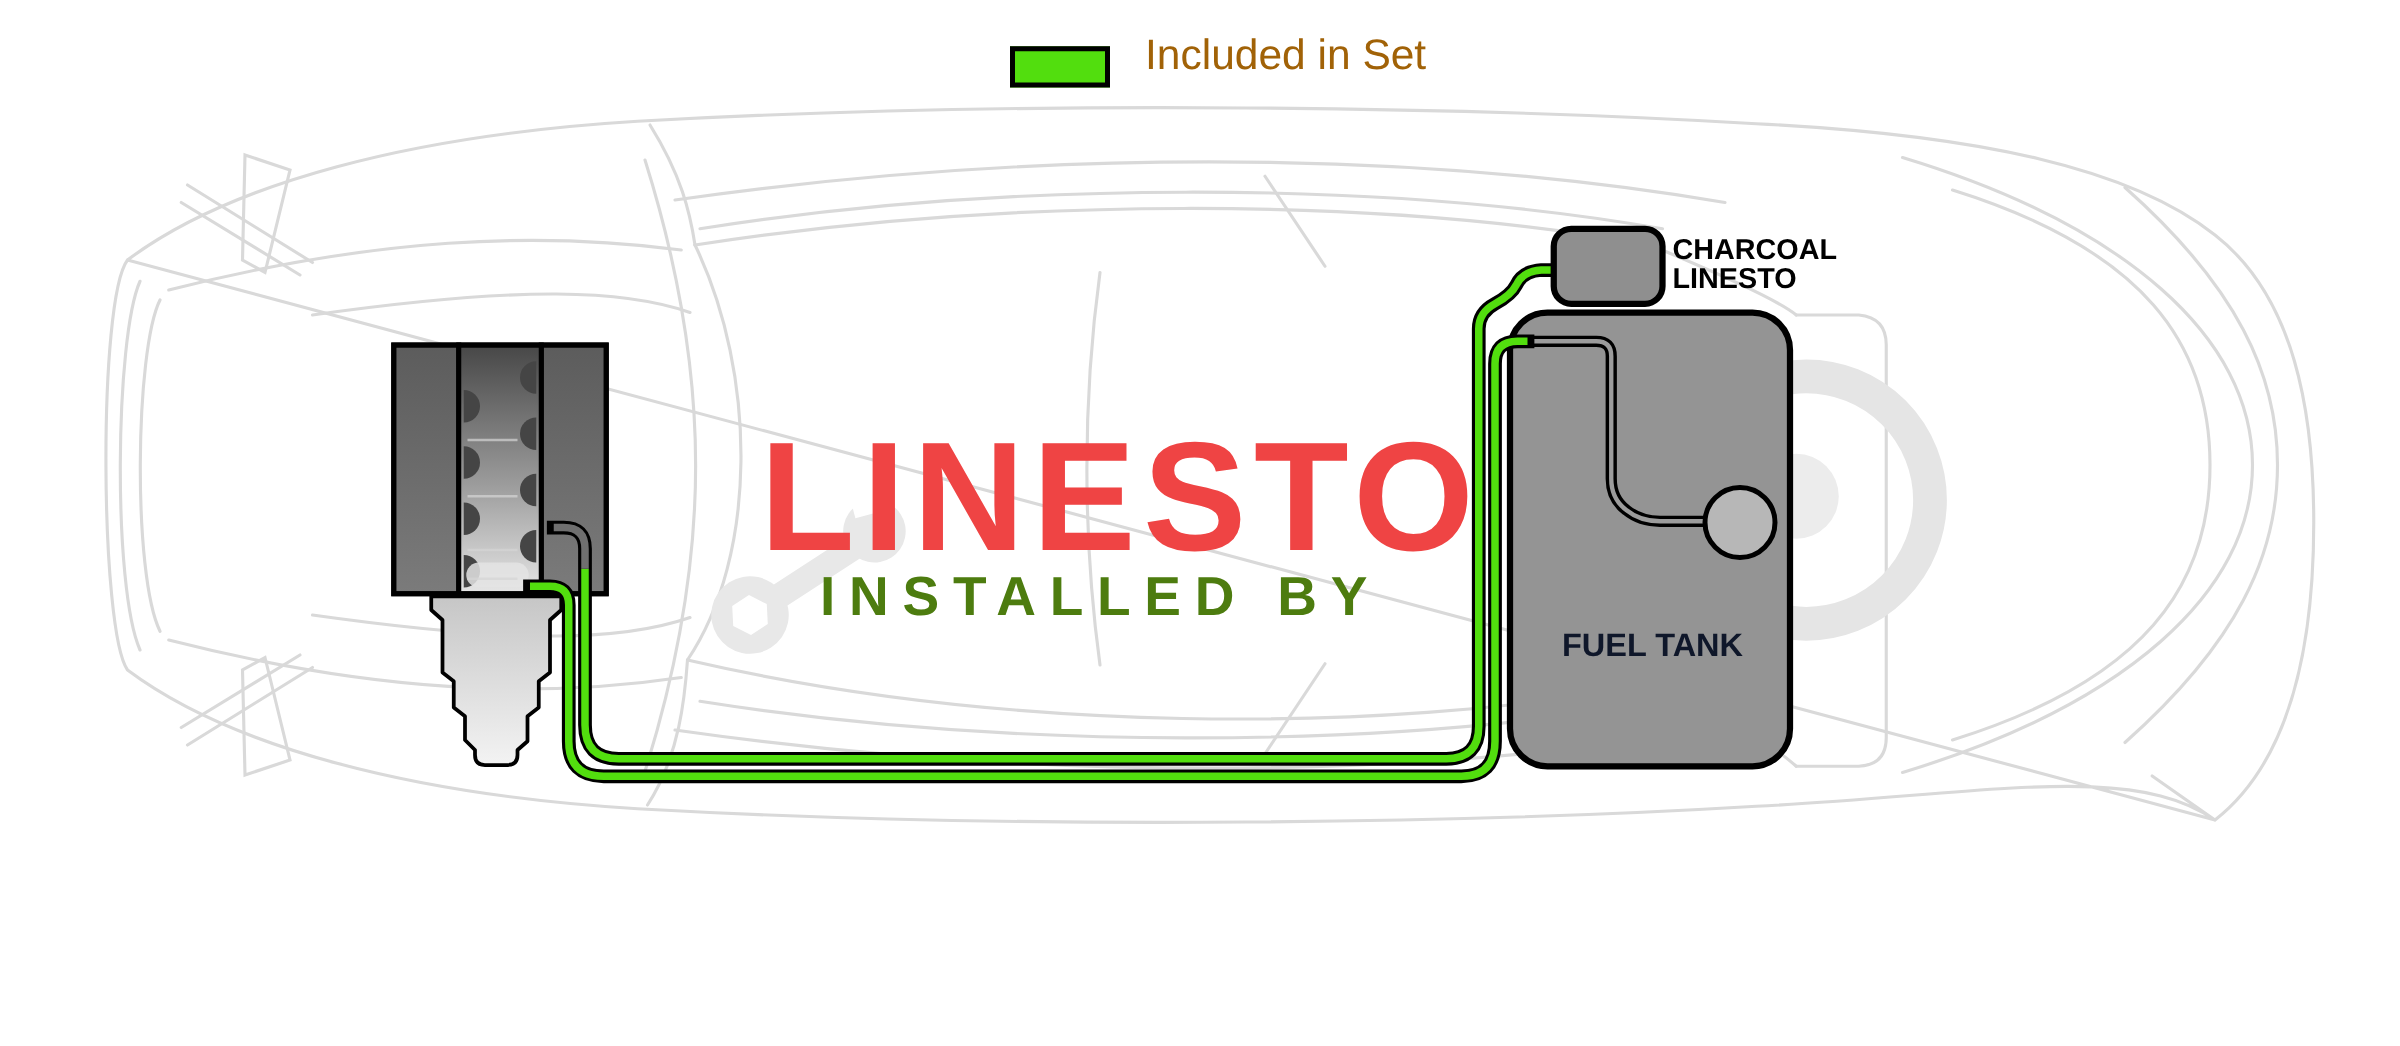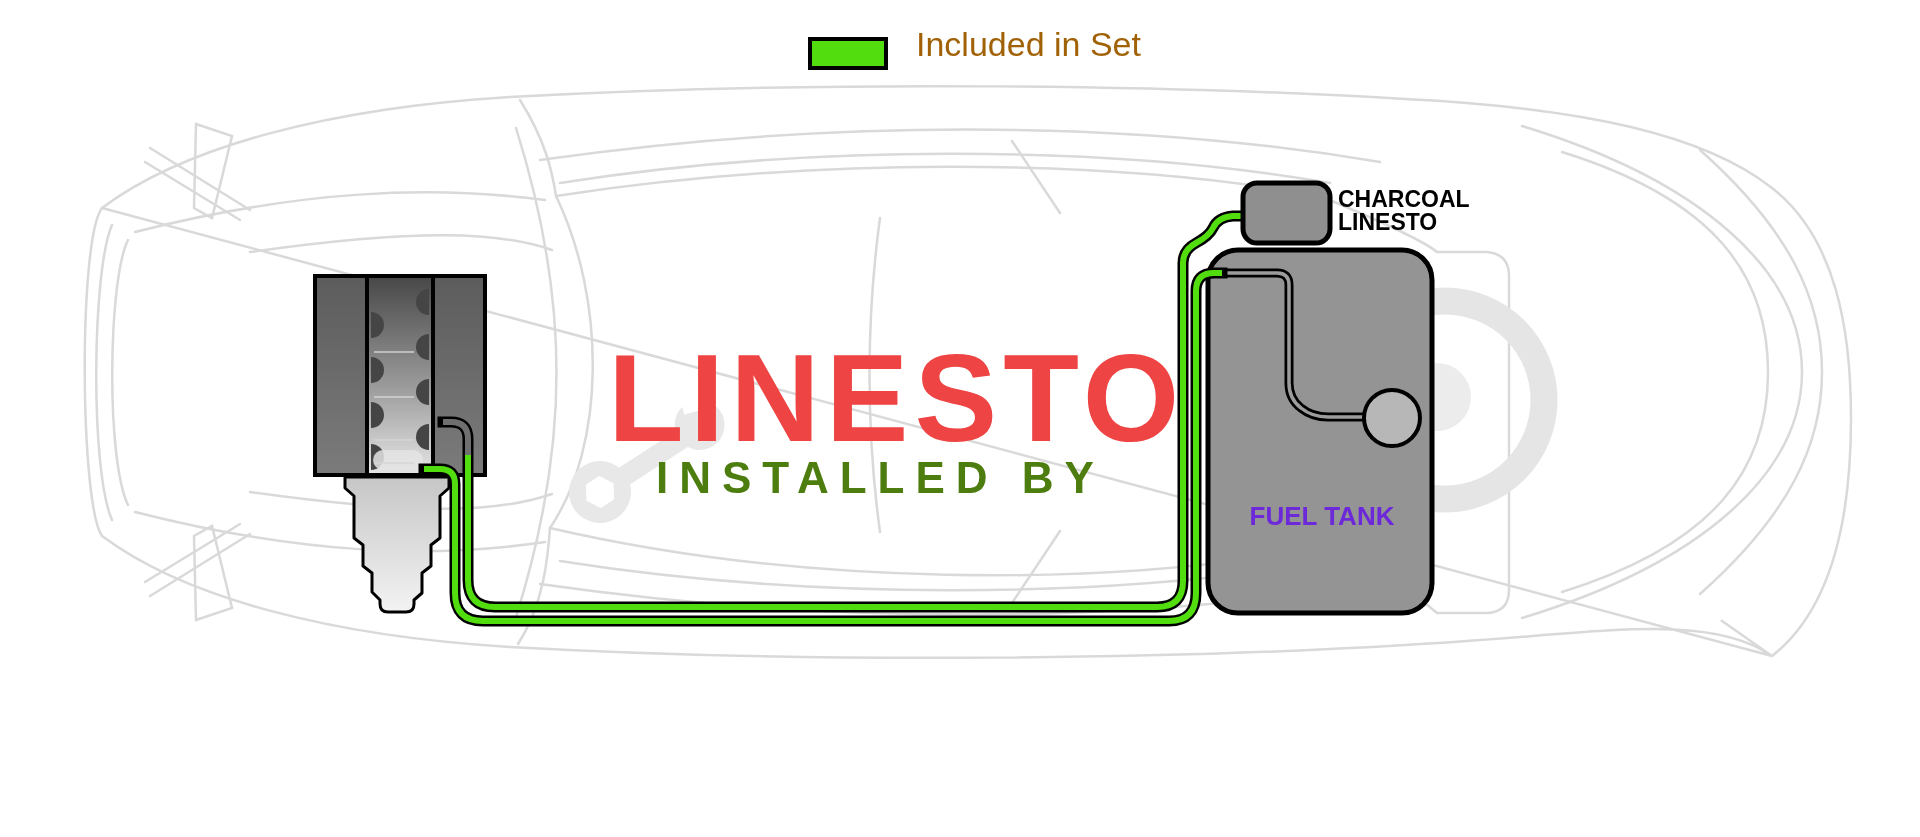--- a/index.html
+++ b/index.html
@@ -12,21 +12,21 @@
             color:#ef4444;line-height:1;white-space:nowrap;}
   .wm-tagline{left:656px;top:456px;font-size:44px;font-weight:bold;letter-spacing:11px;
               color:#4d7c0f;line-height:1;white-space:nowrap;}
   
   .legend-swatch{left:808px;top:37px;width:72px;height:25px;background:#52de0e;border:4px solid #000;}
   .legend-label{left:916px;top:26px;font-size:34px;font-weight:normal;color:#a16207;line-height:1.1;white-space:nowrap;}
   
   .canister-label{left:1338px;top:188px;width:150px;text-align:left;font-size:23px;font-weight:bold;
                   color:#000;line-height:23px;white-space:nowrap;}
   .tank-label{left:1230px;top:503px;width:184px;text-align:center;font-size:26px;font-weight:bold;
-              color:#6d28d9;line-height:1;white-space:nowrap;}
+              color:#0f172a;line-height:1;white-space:nowrap;}
 </style>
 </head>
 <body>
 
 <div id="canvas">
 
   <svg width="1920" height="837" viewBox="0 0 1920 837">
     <g fill="none" stroke="#d9d9d9" stroke-width="2.5" stroke-linecap="round">
 
       <path d="M102,208 C185,146 330,108 510,97 C830,79 1190,86 1405,99

